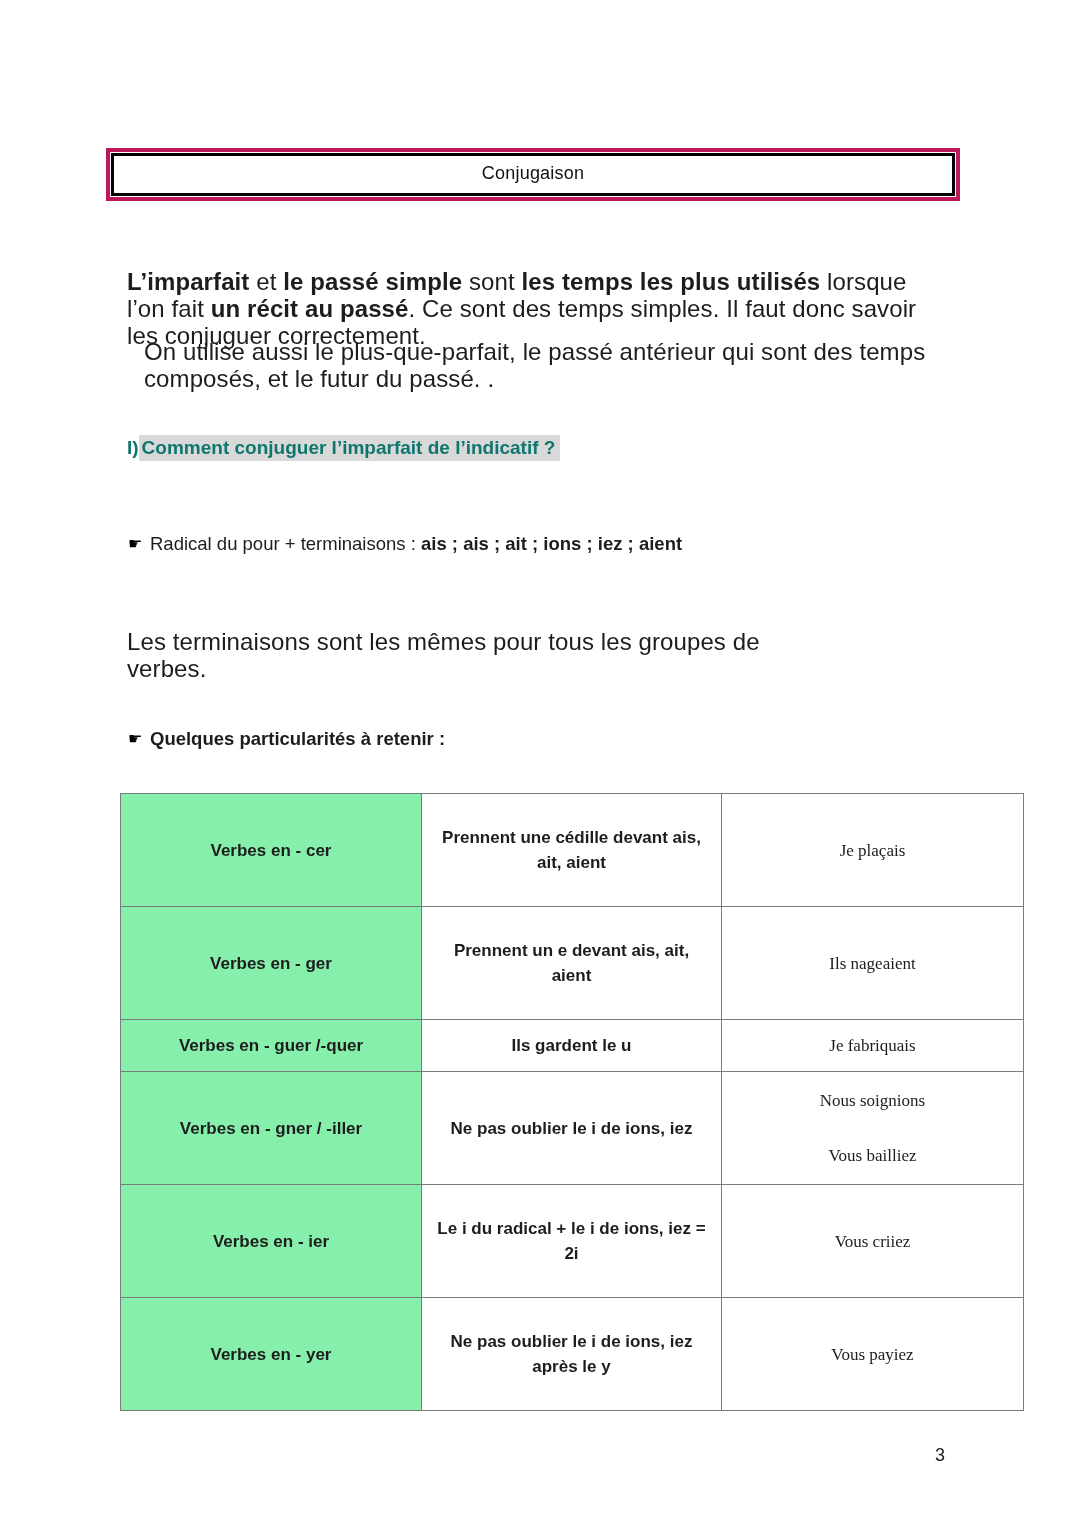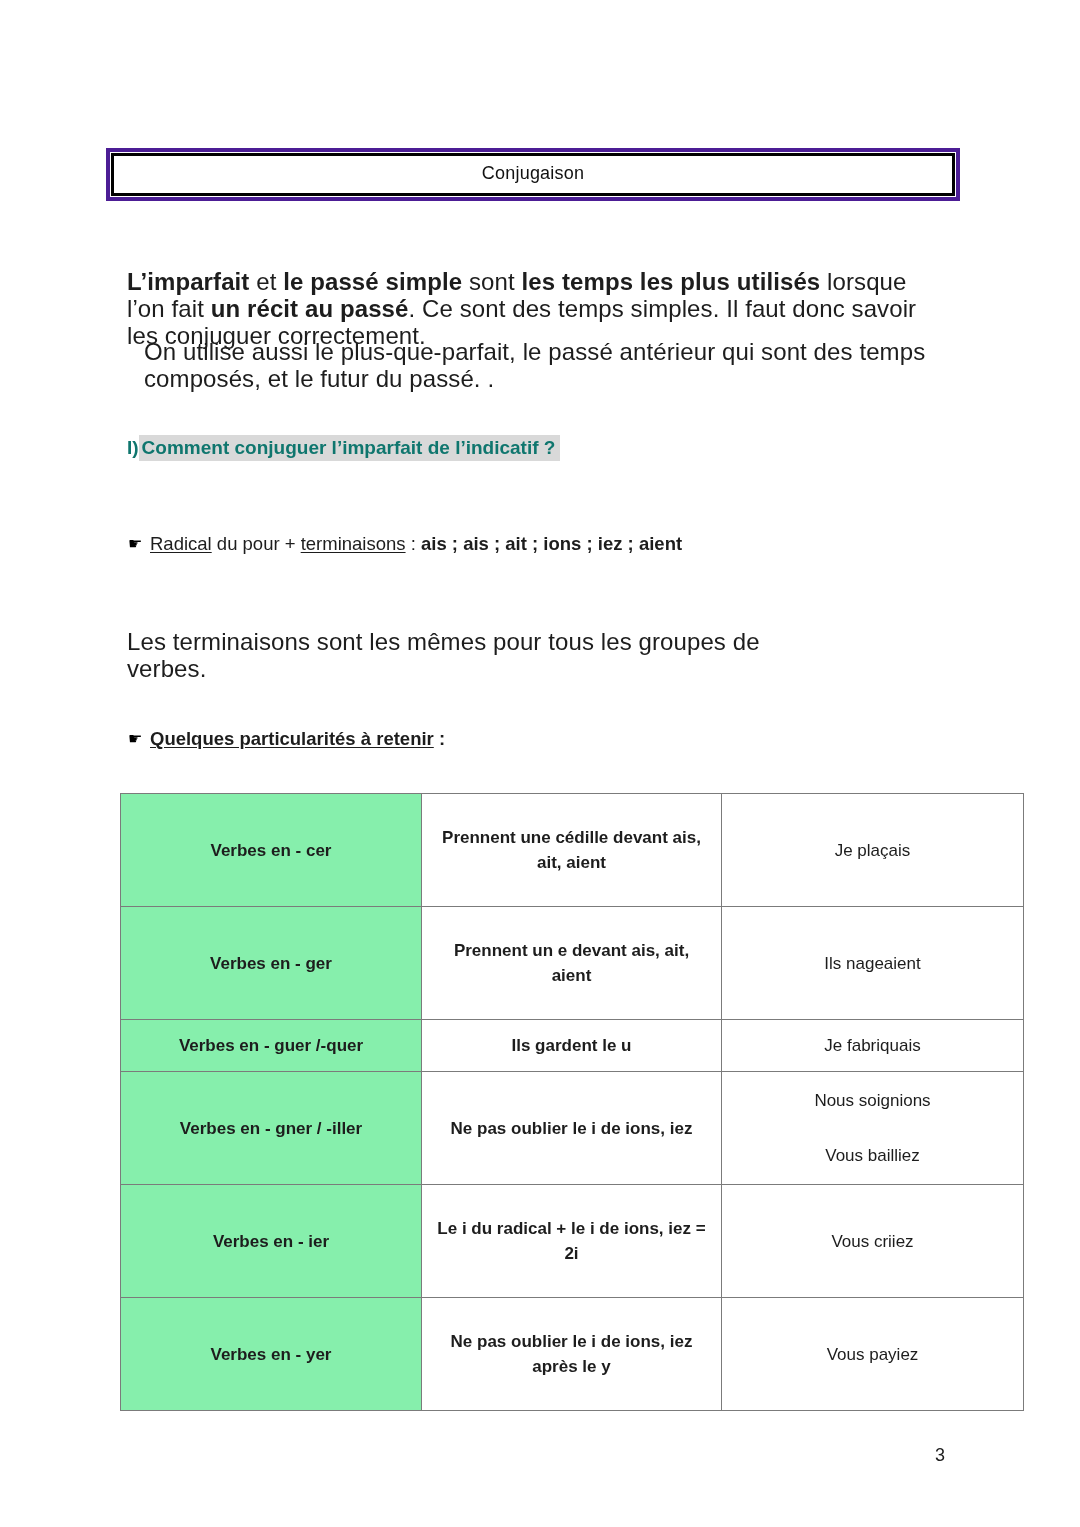--- a/index.html
+++ b/index.html
@@ -22,21 +22,21 @@
     width: 1080px;
     height: 1527px;
   }
 
   
   .title-banner-outer {
     position: absolute;
     left: 106px;
     top: 148px;
     width: 854px;
-    border: 4px solid #4c1d95;
+    border: 4px solid #be185d;
     background: #ffffff;
     box-sizing: border-box;
   }
   .title-banner-mid {
     border: 1px solid #ffffff;
     box-sizing: border-box;
   }
   .title-banner-inner {
     border: 3px solid #000000;
     background: #ffffff;
@@ -104,21 +104,21 @@
   #bullet-radical { left: 128px; top: 531px; }
   #bullet-particularites { left: 128px; top: 726px; }
 
   .bullet-glyph {
     display: inline-block;
     width: 22px;
     font-size: 16px;
     color: #000000;
     transform: translateY(-1px);
   }
-  .u { text-decoration: underline; text-underline-offset: 2px; }
+  .u { text-underline-offset: 2px; }
   .b { font-weight: bold; }
 
   
   .particularities-table {
     position: absolute;
     left: 120px;
     top: 793px;
     width: 840px;
     border-collapse: collapse;
     table-layout: fixed;
@@ -140,20 +140,21 @@
   }
   .col-rule {
     width: 279px;
     background: #ffffff;
     font-weight: bold;
   }
   .col-example {
     width: 281px;
     background: #ffffff;
     font-weight: normal;
+    font-family: Liberation Serif, serif;
   }
   .ex-two-lines .ex-line + .ex-line { margin-top: 30px; }
   .tall { height: 86px; }
 
   
   .page-number {
     position: absolute;
     left: 935px;
     top: 1445px;
     font-size: 18px;

